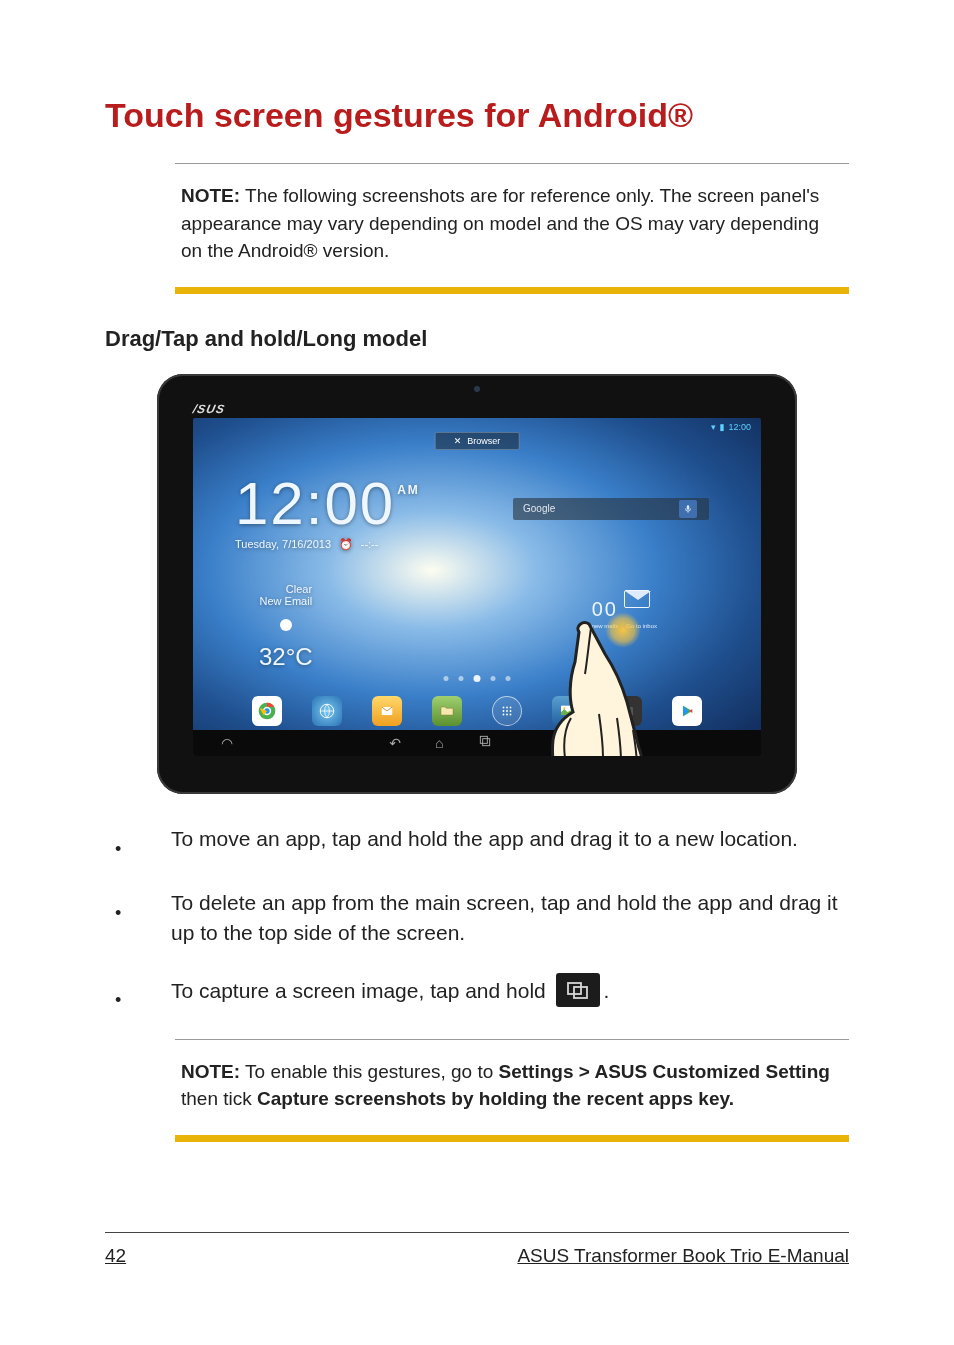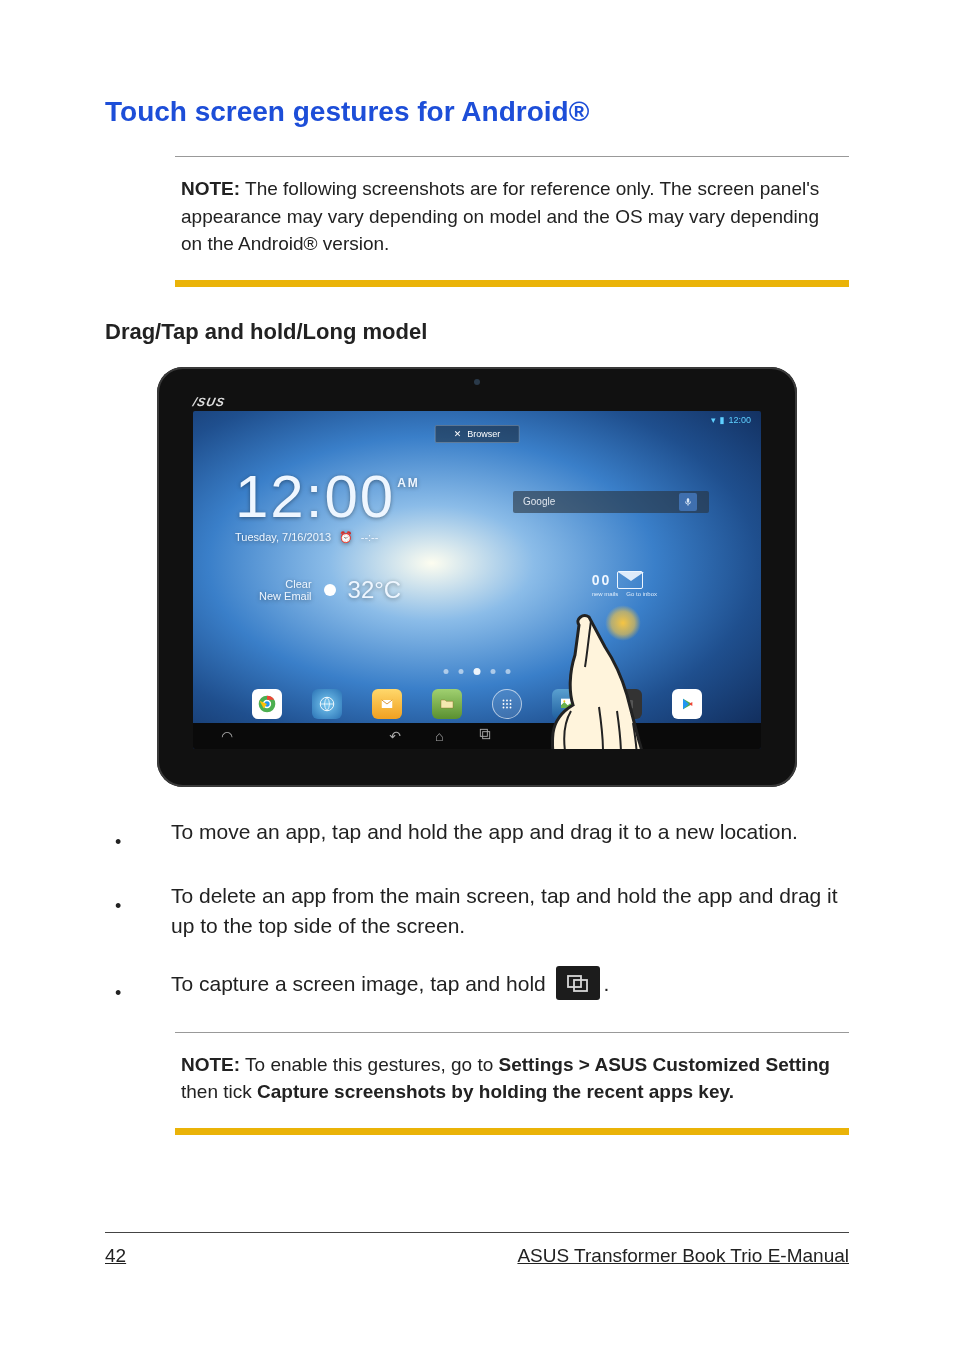--- a/index.html
+++ b/index.html
@@ -10,22 +10,22 @@
     height: 1345px;
     position: relative;
     color: #222;
   }
   .page {
     padding: 96px 105px 60px 105px;
     height: 100%;
     position: relative;
   }
   h1.title {
-    color: #1d4ed8;
-    font-size: 28px;
+    color: #b91c1c;
+    font-size: 34px;
     font-weight: 700;
     margin-bottom: 28px;
   }
   .note-block {
     border-top: 1px solid #999;
     border-bottom: 7px solid #eab308;
     margin-left: 70px;
     padding: 18px 6px 22px 6px;
     font-size: 19px;
     line-height: 1.45;
@@ -128,36 +128,37 @@
     border-radius: 2px;
     display: flex; align-items: center; justify-content: center;
   }
   .weather-widget {
     position: absolute;
     top: 165px; left: 66px;
     color: #eef6ff;
     text-shadow: 0 1px 4px rgba(0,0,0,0.4);
     display: flex; align-items: center; gap: 8px;
     font-size: 11px;
+    flex-direction: column;
   }
   .weather-col { text-align: right; line-height: 1.1;}
   .sun-icon { width: 20px; height: 20px; position: relative;}
   .sun-icon::before {
     content:""; position:absolute; inset: 4px;
     background: #fff; border-radius: 50%;
   }
   .temp { font-size: 24px; font-weight: 300;}
   .msg-widget {
     position: absolute;
     top: 160px; right: 104px;
     color: #eef6ff;
     text-align: center;
   }
   .msg-row { display:flex; gap:6px; align-items:center;}
-  .msg-num { font-size: 14px; font-weight: 700; letter-spacing: 2px;}
+  .msg-num { font-size: 20px; font-weight: 400; letter-spacing: 2px; margin-top: 20px;}
   .env-icon {
     width: 26px; height: 18px;
     border: 1.5px solid #eef6ff; border-radius: 2px;
     position: relative;
   }
   .env-icon::after{
     content:""; position:absolute; top:0;left:0;right:0;
     height: 10px;
     border-left: 13px solid transparent;
     border-right: 13px solid transparent;

